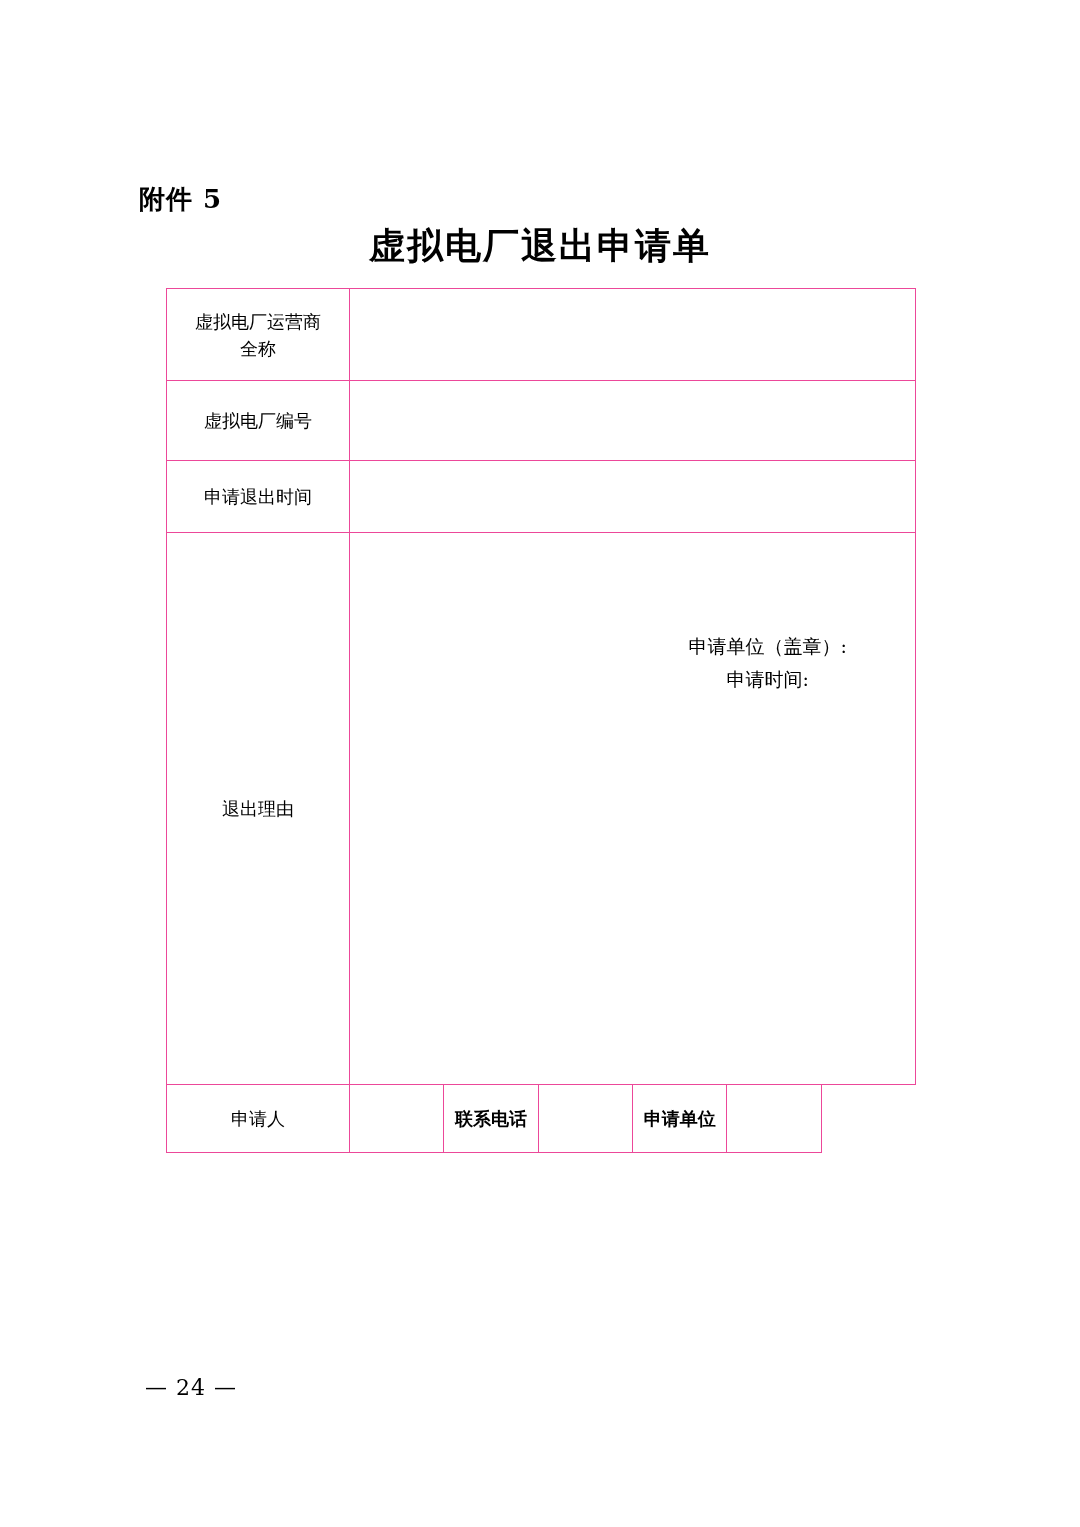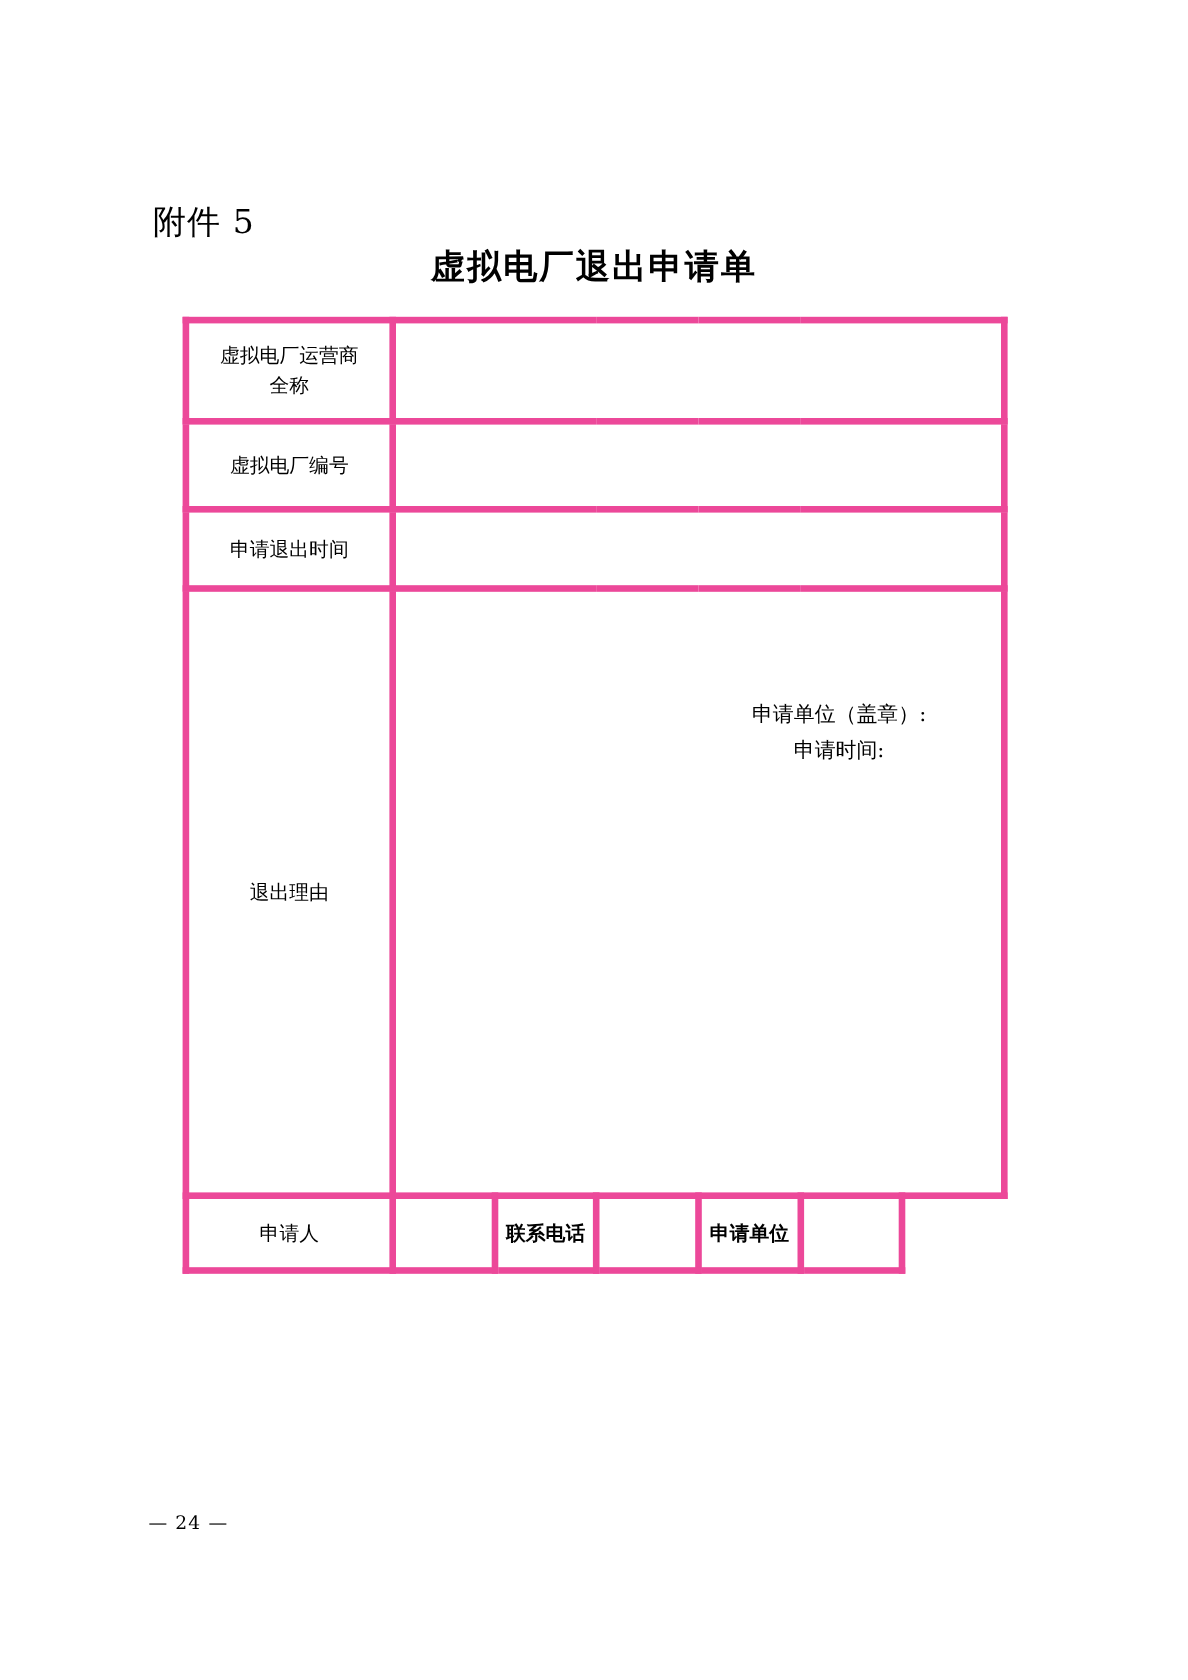--- a/index.html
+++ b/index.html
@@ -19,45 +19,45 @@
     position: absolute;
     left: 0;
     top: 0;
     width: 1080px;
     height: 1527px;
   }
   .attachment-label {
     position: absolute;
     left: 139px;
     top: 182px;
-    font-size: 30px;
-    font-weight: normal;
+    font-size: 26px;
+    font-weight: bold;
     letter-spacing: 1px;
     white-space: nowrap;
   }
   .doc-title {
     position: absolute;
     left: 0;
     right: 0;
     top: 222px;
     text-align: center;
-    font-size: 31px;
+    font-size: 36px;
     font-weight: bold;
     letter-spacing: 2px;
   }
   table.form {
     position: absolute;
     left: 166px;
     top: 288px;
     width: 750px;
     border-collapse: collapse;
     table-layout: fixed;
   }
   table.form td {
-    border: 6px solid #ec4899;
+    border: 1px solid #ec4899;
     font-size: 18px;
     text-align: center;
     vertical-align: middle;
     padding: 0;
     line-height: 1.5;
   }
   .label-cell {
     width: 182px;
   }
   .row-h1 { height: 92px; }
@@ -80,23 +80,23 @@
     line-height: 1.75;
     white-space: nowrap;
   }
   .blank-cell-a { width: 118px; }
   .blank-cell-b { width: 112px; }
   .blank-cell-c { width: 122px; }
   .small-label { width: 110px; font-weight: bold; }
 
   .page-number {
     position: absolute;
-    left: 135px;
+    left: 145px;
     top: 1375px;
-    font-size: 17px;
+    font-size: 22px;
     letter-spacing: 1px;
   }
 </style>
 </head>
 <body>
 
 <div class="page">
 
   <div class="attachment-label">附件 5</div>
 

